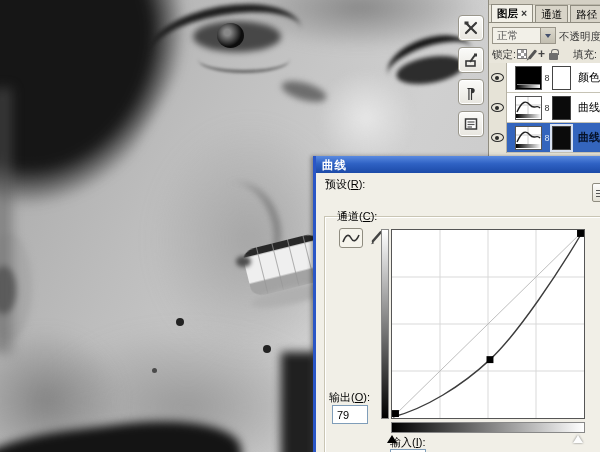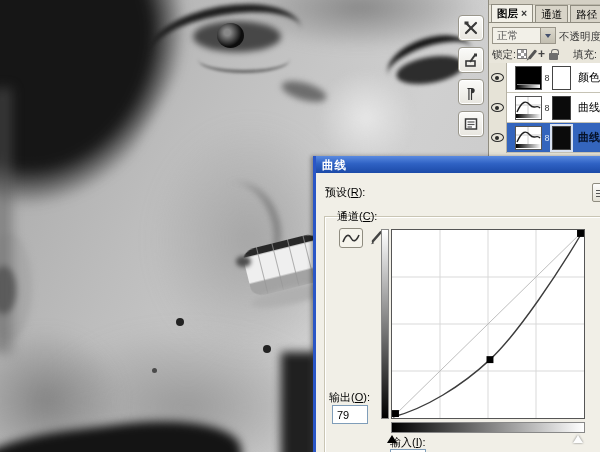--- a/index.html
+++ b/index.html
@@ -270,21 +270,21 @@
       </div>
 
     </div>
   </div>
 
   <div class="dialog">
     <div class="titlebar">
       <span>曲线</span>
     </div>
 
-    <span class="dlabel" style="left:9px; top:29px"><span>预设(</span><span class="ak">R</span><span>):</span></span>
+    <span class="dlabel" style="left:9px; top:21px"><span>预设(</span><span class="ak">R</span><span>):</span></span>
     <div class="presetbtn">
         <i></i>
         <i></i>
         <i></i>
       </div>
 
     <div class="groupbox"></div>
 
     <span class="dlabel" style="left:21px; top:53px"><span>通道(</span><span class="ak">C</span><span>):</span></span>
 

